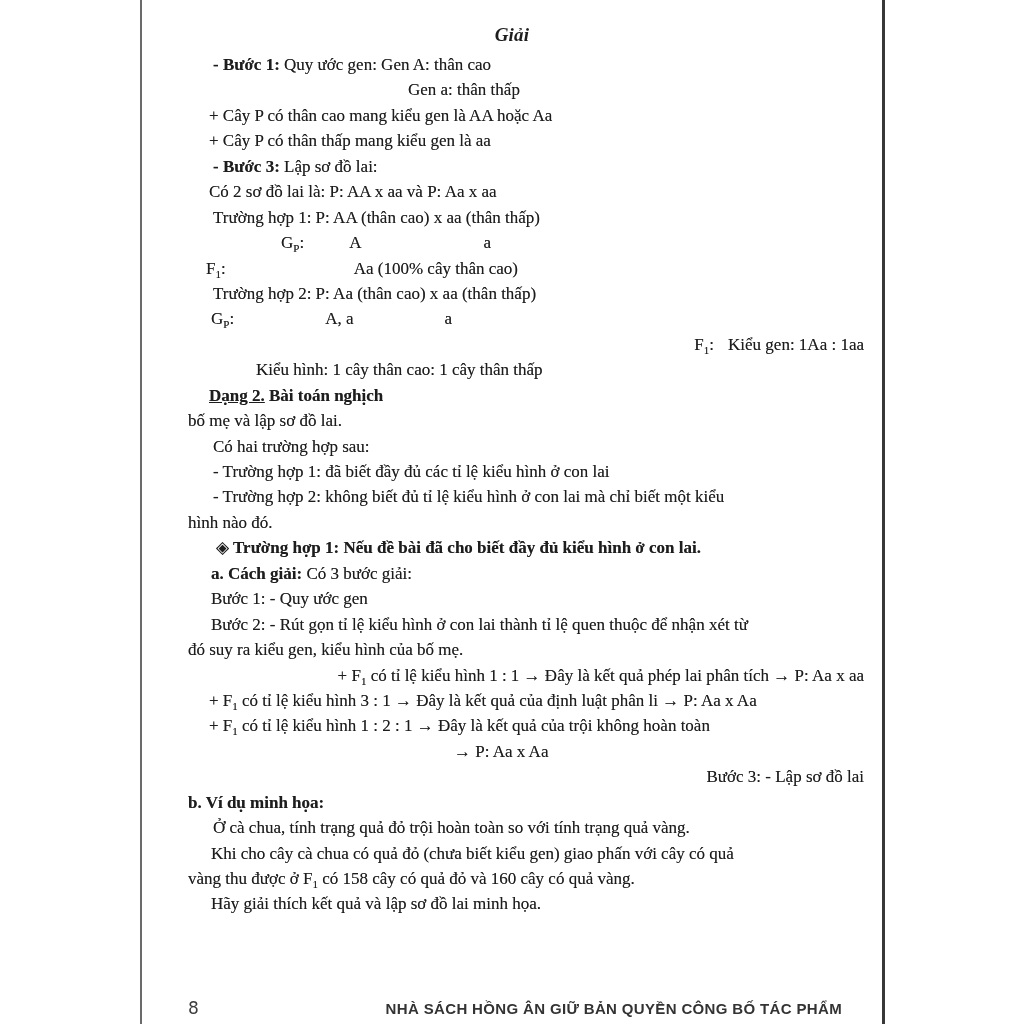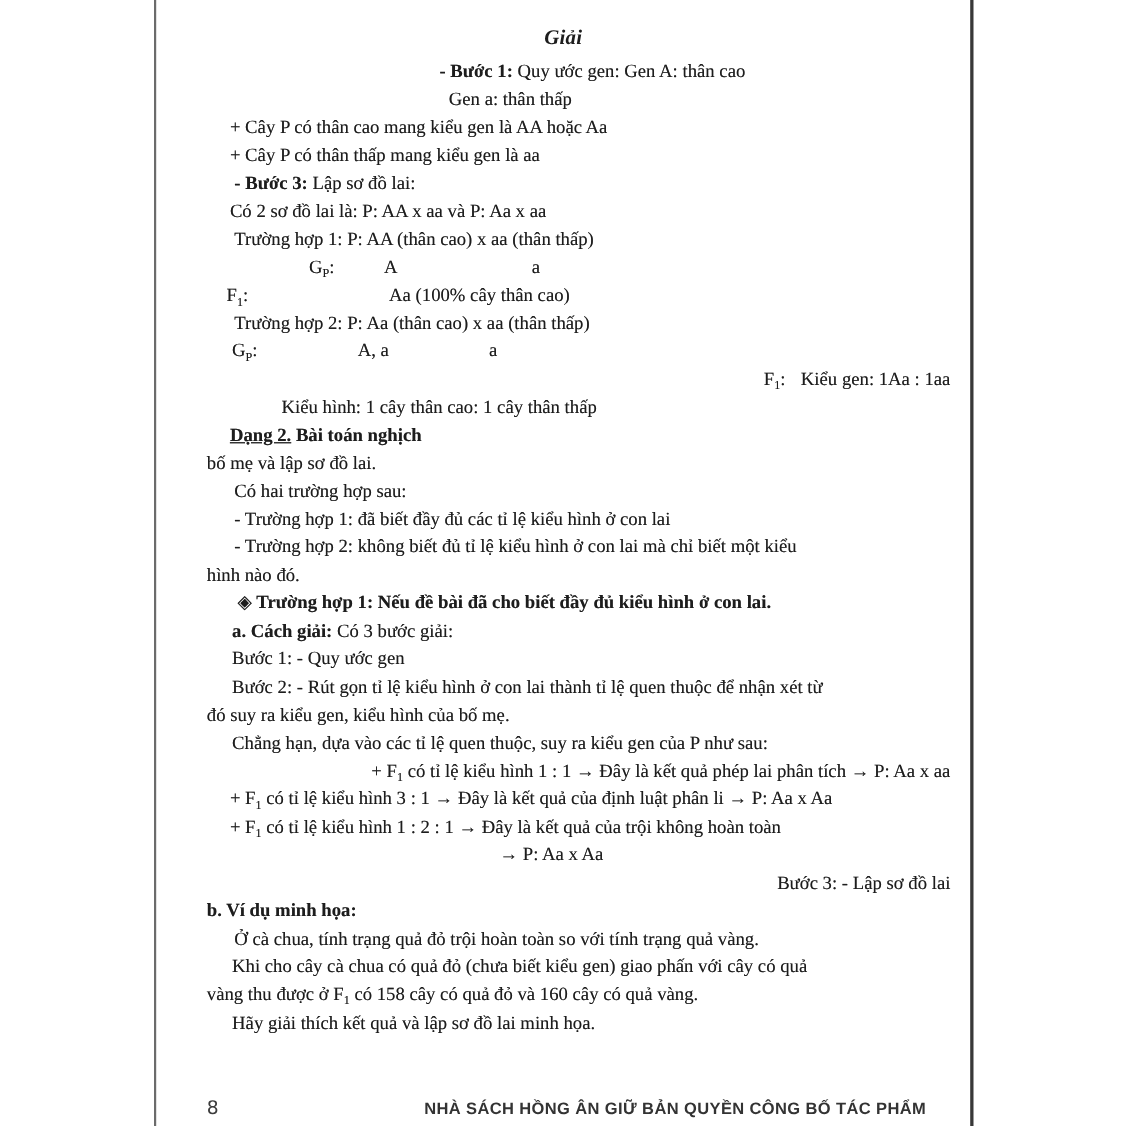--- a/index.html
+++ b/index.html
@@ -44,21 +44,21 @@
 </style>
 </head>
 <body>
 
 <div class="edge edge-left"></div>
 <div class="edge edge-right"></div>
 
 <div class="page">
   <div class="title">Giải</div>
   <div class="body" id="page-body">
-      <div class="line" style="padding-left: 25px; text-align: center;"><span class="bold">- Bước 1: </span><span>Quy ước gen: Gen A: thân cao</span></div>
+      <div class="line" style="padding-left: 25px;"><span class="bold">- Bước 1: </span><span>Quy ước gen: Gen A: thân cao</span></div>
       <div class="line" style="padding-left: 220px;"><span>Gen a: thân thấp</span></div>
       <div class="line" style="padding-left: 21px;"><span>+ Cây P có thân cao mang kiểu gen là AA hoặc Aa</span></div>
       <div class="line" style="padding-left: 21px;"><span>+ Cây P có thân thấp mang kiểu gen là aa</span></div>
       <div class="line" style="padding-left: 25px;"><span class="bold">- Bước 3: </span><span>Lập sơ đồ lai:</span></div>
       <div class="line" style="padding-left: 21px;"><span>Có 2 sơ đồ lai là: P: AA x aa và P: Aa x aa</span></div>
       <div class="line" style="padding-left: 25px;"><span>Trường hợp 1: P: AA (thân cao) x aa (thân thấp)</span></div>
       <div class="line" style="padding-left: 93px;"><span>G</span><span class="sub">P</span><span>:</span><span style="margin-left: 45px;">A</span><span style="margin-left: 122px;">a</span></div>
       <div class="line" style="padding-left: 18px;"><span>F</span><span class="sub">1</span><span>:</span><span style="margin-left: 128px;">Aa (100% cây thân cao)</span></div>
       <div class="line" style="padding-left: 25px;"><span>Trường hợp 2: P: Aa (thân cao) x aa (thân thấp)</span></div>
       <div class="line" style="padding-left: 23px;"><span>G</span><span class="sub">P</span><span>:</span><span style="margin-left: 91px;">A, a</span><span style="margin-left: 91px;">a</span></div>
@@ -68,21 +68,20 @@
       <div class="line"><span>bố mẹ và lập sơ đồ lai.</span></div>
       <div class="line" style="padding-left: 25px;"><span>Có hai trường hợp sau:</span></div>
       <div class="line" style="padding-left: 25px;"><span>- Trường hợp 1: đã biết đầy đủ các tỉ lệ kiểu hình ở con lai</span></div>
       <div class="line" style="padding-left: 25px;"><span>- Trường hợp 2: không biết đủ tỉ lệ kiểu hình ở con lai mà chỉ biết một kiểu</span></div>
       <div class="line"><span>hình nào đó.</span></div>
       <div class="line" style="padding-left: 28px;"><span class="bold">◈ Trường hợp 1: Nếu đề bài đã cho biết đầy đủ kiểu hình ở con lai.</span></div>
       <div class="line" style="padding-left: 23px;"><span class="bold">a. Cách giải: </span><span>Có 3 bước giải:</span></div>
       <div class="line" style="padding-left: 23px;"><span>Bước 1: - Quy ước gen</span></div>
       <div class="line" style="padding-left: 23px;"><span>Bước 2: - Rút gọn tỉ lệ kiểu hình ở con lai thành tỉ lệ quen thuộc để nhận xét từ</span></div>
       <div class="line"><span>đó suy ra kiểu gen, kiểu hình của bố mẹ.</span></div>
-      <div class="line" style="padding-left: 23px;"><span>Chẳng hạn, dựa vào các tỉ lệ quen thuộc, suy ra kiểu gen của P như sau:</span></div>
       <div class="line" style="padding-left: 21px; text-align: right;"><span>+ F</span><span class="sub">1</span><span> có tỉ lệ kiểu hình 1 : 1 → Đây là kết quả phép lai phân tích → P: Aa x aa</span></div>
       <div class="line" style="padding-left: 21px;"><span>+ F</span><span class="sub">1</span><span> có tỉ lệ kiểu hình 3 : 1 → Đây là kết quả của định luật phân li → P: Aa x Aa</span></div>
       <div class="line" style="padding-left: 21px;"><span>+ F</span><span class="sub">1</span><span> có tỉ lệ kiểu hình 1 : 2 : 1 → Đây là kết quả của trội không hoàn toàn</span></div>
       <div class="line" style="padding-left: 266px;"><span>→ P: Aa x Aa</span></div>
       <div class="line" style="padding-left: 23px; text-align: right;"><span>Bước 3: - Lập sơ đồ lai</span></div>
       <div class="line"><span class="bold">b. Ví dụ minh họa:</span></div>
       <div class="line" style="padding-left: 25px;"><span>Ở cà chua, tính trạng quả đỏ trội hoàn toàn so với tính trạng quả vàng.</span></div>
       <div class="line" style="padding-left: 23px;"><span>Khi cho cây cà chua có quả đỏ (chưa biết kiểu gen) giao phấn với cây có quả</span></div>
       <div class="line"><span>vàng thu được ở F</span><span class="sub">1</span><span> có 158 cây có quả đỏ và 160 cây có quả vàng.</span></div>
       <div class="line" style="padding-left: 23px;"><span>Hãy giải thích kết quả và lập sơ đồ lai minh họa.</span></div>

